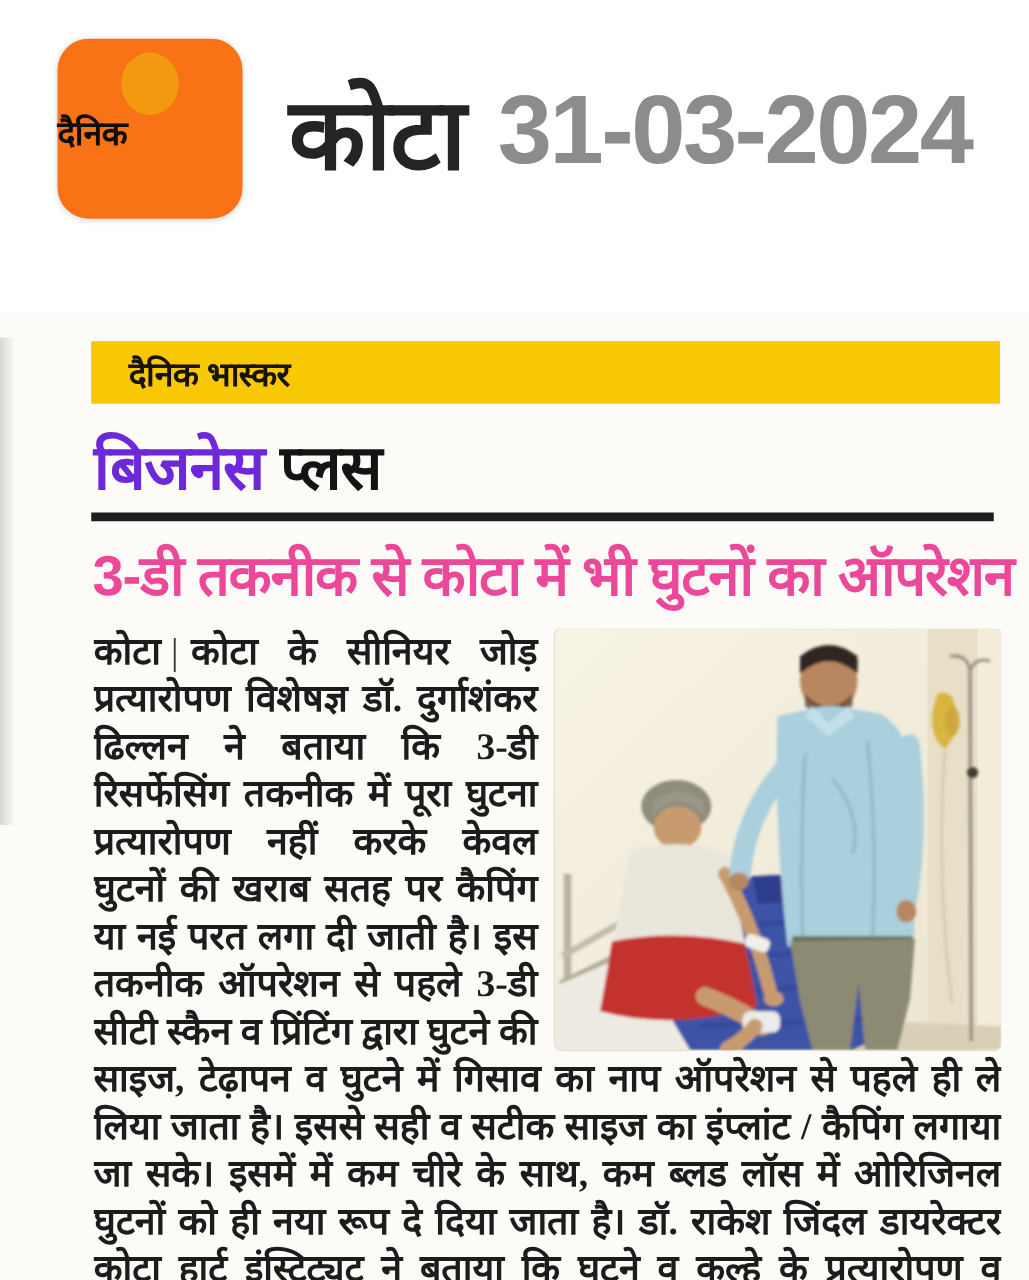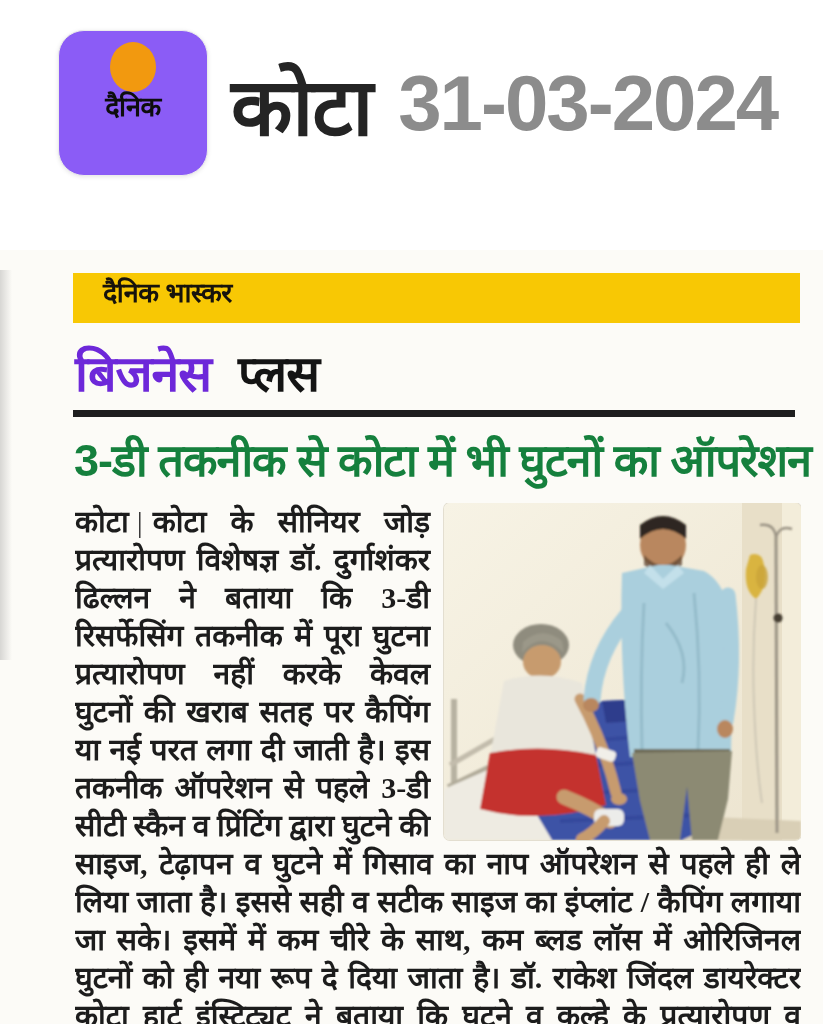--- a/index.html
+++ b/index.html
@@ -2,48 +2,48 @@
 <html><head>
 <meta charset="utf-8">
 <style>
   html,body{margin:0;padding:0;background:#ffffff;}
   .page{
     position:relative;width:823px;height:1024px;overflow:hidden;
     background:#ffffff;font-family:"Liberation Sans","DejaVu Sans",sans-serif;
   }
   
   .logo-box{
-    position:absolute;left:58px;top:30px;width:150px;height:146px;
-    background:#8b5cf6;border:1px solid #ececec;border-radius:26px;
-    box-shadow:0 1px 4px rgba(0,0,0,.10);text-align:center;box-sizing:border-box;
+    position:absolute;left:45px;top:30px;width:150px;height:146px;
+    background:#f97316;border:1px solid #ececec;border-radius:26px;
+    box-shadow:0 1px 4px rgba(0,0,0,.10);text-align:left;box-sizing:border-box;
   }
   .logo-dot{width:46px;height:50px;background:#f2990f;border-radius:50%;margin:11px auto 1px;}
   .logo-text{font-weight:800;font-size:27px;line-height:29px;color:#0d0d0d;letter-spacing:-0.5px;}
   .masthead-row{
     position:absolute;left:231px;top:30px;height:146px;display:flex;align-items:center;gap:26px;
     white-space:nowrap;
   }
   .edition{font-size:80px;font-weight:800;color:#242424;letter-spacing:-1px;}
   .pubdate{font-size:78px;font-weight:700;color:#8c8c8c;letter-spacing:-2px;}
   
   .article-bg{position:absolute;left:0;top:250px;width:823px;height:774px;background:#fcfbf7;}
   .scan-shadow{position:absolute;left:0;top:270px;width:12px;height:390px;
     background:linear-gradient(to right,rgba(120,120,120,.28),rgba(120,120,120,0));}
   .brand-banner{
     position:absolute;left:73px;top:273px;width:727px;height:50px;background:#f8c804;
-    display:flex;align-items:flex-start;padding-left:30px;box-sizing:border-box;
+    display:flex;align-items:center;padding-left:30px;box-sizing:border-box;
   }
   .brand-banner .brand{font-size:27px;font-weight:800;color:#17130c;letter-spacing:-0.5px;}
   .section-title{position:absolute;left:75px;top:338px;font-size:50px;font-weight:800;letter-spacing:-1px;}
   .section-title .red{color:#6d28d9;}
-  .section-title .blk{color:#141414;margin-left:14px;}
+  .section-title .blk{color:#141414;}
   .rule{position:absolute;left:73px;top:410px;width:722px;height:7px;background:#1e1e1e;}
   .headline{
     position:absolute;left:74px;top:428px;width:726px;font-size:45px;line-height:1.45;
-    font-weight:800;color:#15803d;letter-spacing:-1px;white-space:nowrap;
+    font-weight:800;color:#ec4899;letter-spacing:-1px;white-space:nowrap;
   }
   .body-wrap{
     position:absolute;left:75px;top:503px;width:726px;height:521px;overflow:hidden;
     font-family:"Liberation Serif","DejaVu Serif",serif;
     font-size:30px;line-height:38px;text-align:justify;color:#1c1c1c;font-weight:600;
   }
   .photo-fig{
     float:right;width:357px;height:337px;margin:-2px 0 12px 14px;
     border-radius:6px;overflow:hidden;background:#efe9d8;
     box-shadow:inset 0 0 0 2px rgba(255,255,255,.55), 0 0 0 1px #e3ded0;

